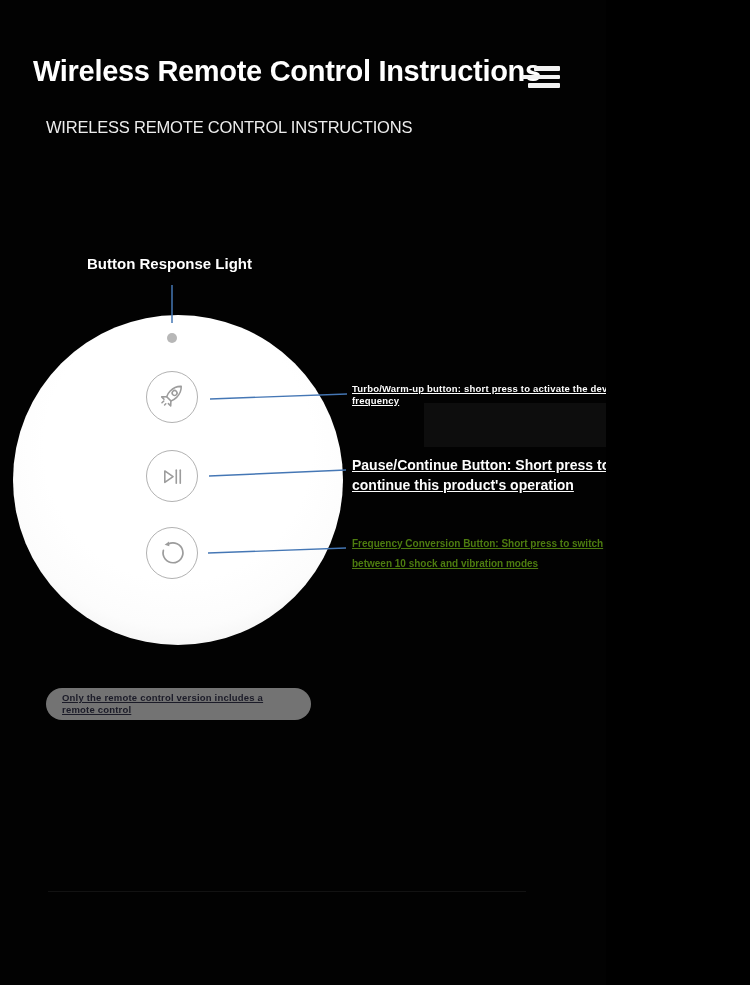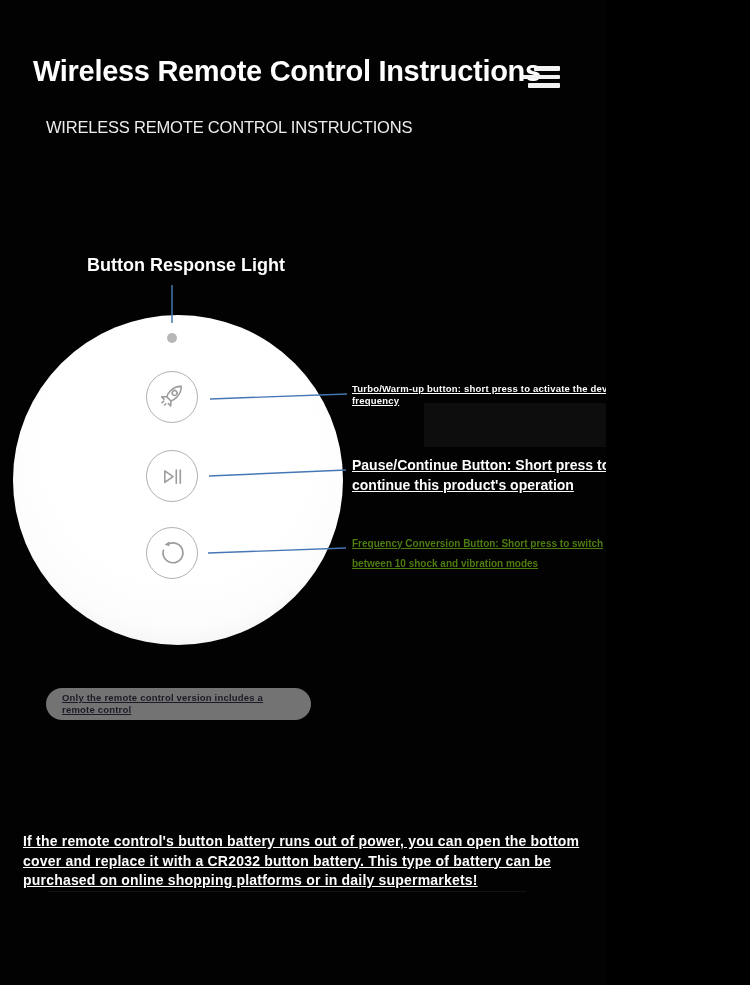--- a/index.html
+++ b/index.html
@@ -17,21 +17,21 @@
   .menu{position:absolute;right:46px;top:66px;width:38px;display:flex;flex-direction:column;align-items:flex-end;gap:4px;cursor:pointer;}
   .menu .bar{display:block;height:4.5px;background:#f2f2f2;border-radius:1px;}
   .menu .b1{width:26px;}
   .menu .b2{width:38px;}
   .menu .b3{width:32px;}
   .subtitle{
     position:absolute;left:46px;top:118px;
     font-size:16.5px;font-weight:400;color:#ededed;letter-spacing:-0.2px;
   }
   
-  .rlabel{position:absolute;left:87px;top:255px;font-size:18px;font-weight:bold;color:#fff;}
+  .rlabel{position:absolute;left:87px;top:255px;font-size:15px;font-weight:bold;color:#fff;}
   .remote-circle{
     position:absolute;left:13px;top:315px;width:330px;height:330px;border-radius:50%;
     background:radial-gradient(circle at 50% 40%, #ffffff 52%, #fcfcfc 70%, #f1f1f1 84%, #e2e2e2 94%, #d3d3d3 100%);
     z-index:1;
   }
   .light-dot{
     position:absolute;left:167px;top:333px;width:10px;height:10px;border-radius:50%;
     background:#b7b7b7;z-index:3;
   }
   .rbtn{
@@ -163,18 +163,15 @@
     <div class="pill-text pre">Only the remote control version includes a
 remote control</div>
   </div>
 
   <div class="battery">
     <div class="bat-plus">+</div>
     <div class="bat-model">CR2032</div>
     <div class="bat-volt">3V</div>
   </div>
 
-  <div class="footer pre">If the remote control's button battery runs out of power, you can open the bottom
-cover and replace it with a CR2032 button battery. This type of battery can be
-purchased on online shopping platforms or in daily supermarkets!</div>
   <div class="faint-line"></div>
 
 </div>
 
 </body></html>

